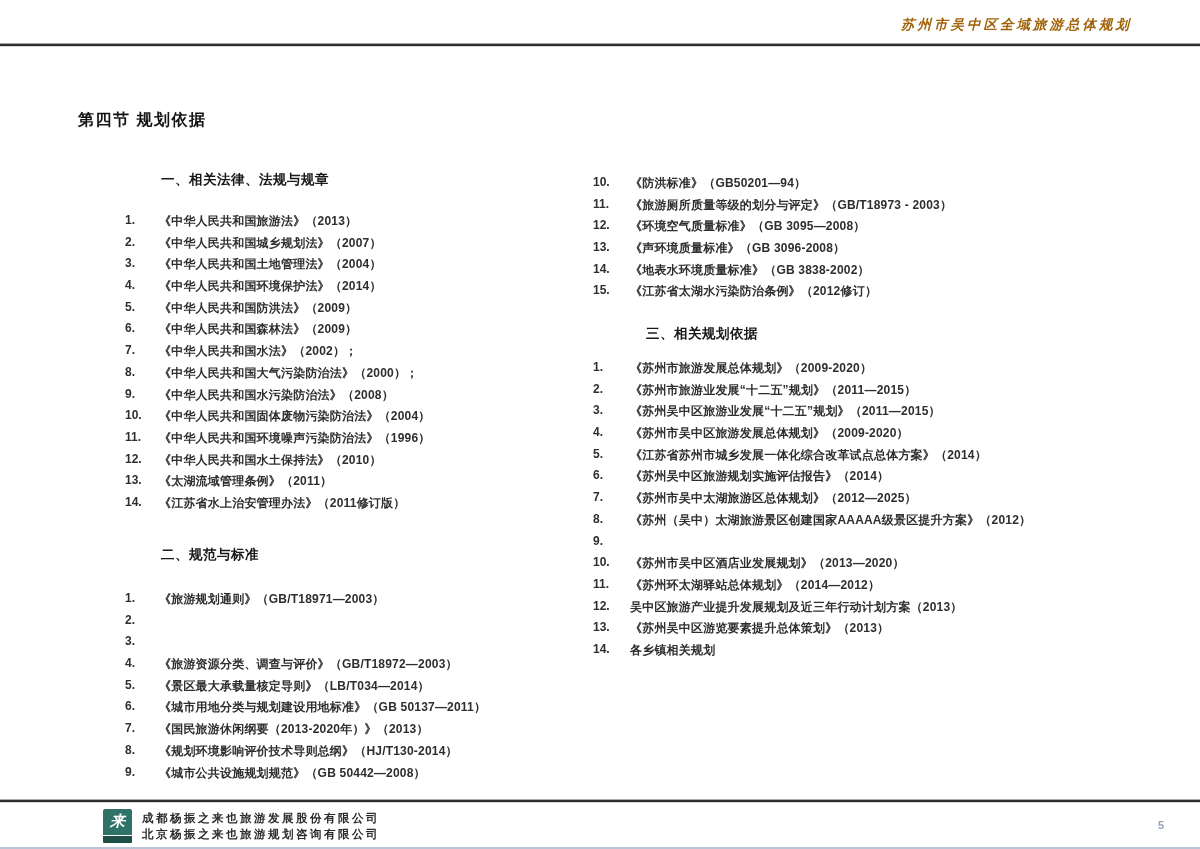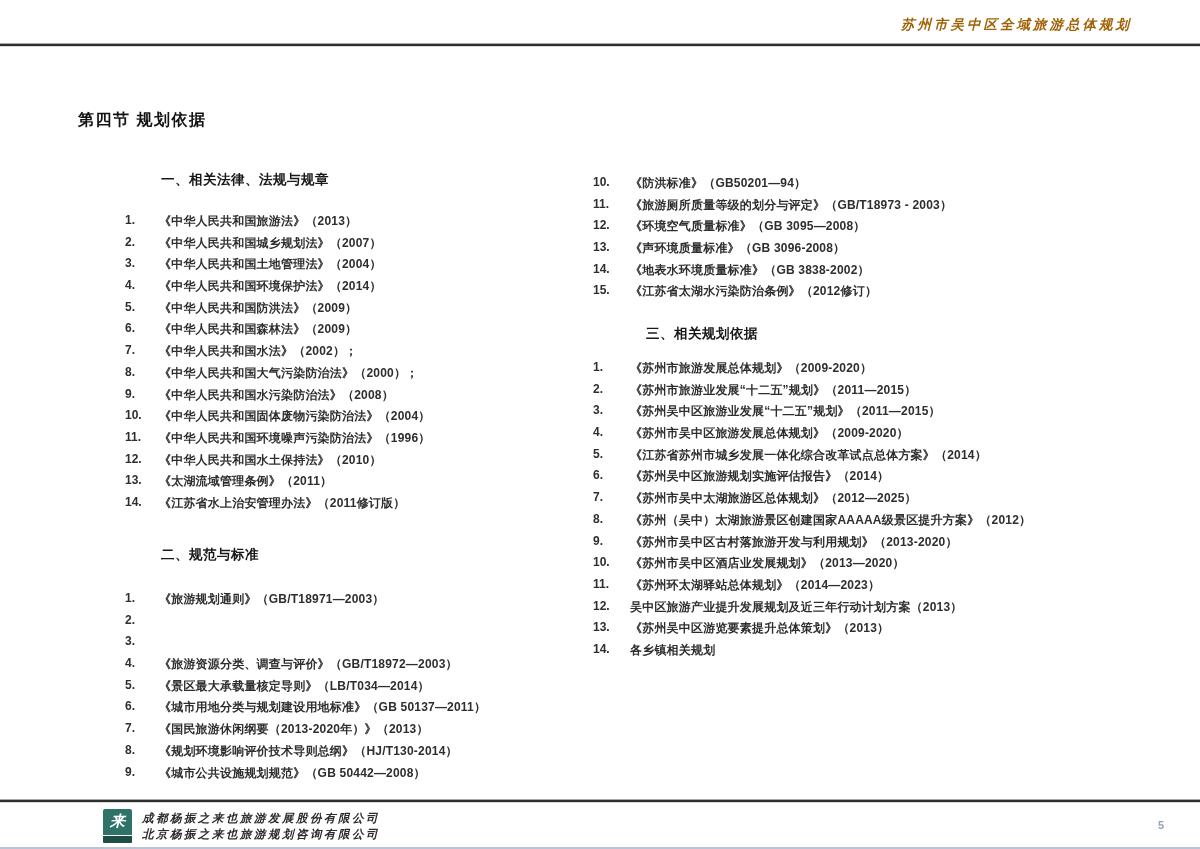--- a/index.html
+++ b/index.html
@@ -45,21 +45,21 @@
   #list-sec2b .num,#list-sec3 .num{width:37px;}
   .txt{letter-spacing:0.2px;}
 
   
   .footer-logo{position:absolute;left:103px;top:809px;width:29px;height:35px;}
   .logo-top{height:26px;background:#2f7368;border-radius:2px 2px 0 0;color:#ffffff;
     font-family:"DejaVu Serif",serif;font-style:italic;font-weight:bold;
     text-align:center;line-height:25px;font-size:15px;}
   .logo-band{height:7px;background:#1e4f47;margin-top:1px;border-radius:0 0 1px 1px;}
   .company-lines{position:absolute;left:142px;top:810px;
-    font-family:"DejaVu Serif",serif;font-style:italic;font-weight:bold;
+    font-family:"DejaVu Serif",serif;font-weight:bold;
     font-size:11.5px;color:#2b2b2b;letter-spacing:2.5px;line-height:16px;white-space:nowrap;}
   .page-number{position:absolute;left:1158px;top:819px;font-size:11px;color:#93a2b8;font-weight:600;}
 </style>
 </head>
 <body>
 
 <div class="header-title">苏州市吴中区全域旅游总体规划</div>
 <div class="hrule top"></div>
 
 <div class="doc-title">第四节 规划依据</div>
@@ -217,29 +217,28 @@
     <div class="row">
       <span class="num">7.</span>
       <span class="txt">《苏州市吴中太湖旅游区总体规划》（2012—2025）</span>
     </div>
     <div class="row">
       <span class="num">8.</span>
       <span class="txt">《苏州（吴中）太湖旅游景区创建国家AAAAA级景区提升方案》（2012）</span>
     </div>
     <div class="row">
       <span class="num">9.</span>
-      <span class="txt">《苏州市吴中区古村落旅游开发与利用规划》（2013-2020）</span>
     </div>
     <div class="row">
       <span class="num">10.</span>
       <span class="txt">《苏州市吴中区酒店业发展规划》（2013—2020）</span>
     </div>
     <div class="row">
       <span class="num">11.</span>
-      <span class="txt">《苏州环太湖驿站总体规划》（2014—2023）</span>
+      <span class="txt">《苏州环太湖驿站总体规划》（2014—2012）</span>
     </div>
     <div class="row">
       <span class="num">12.</span>
       <span class="txt">吴中区旅游产业提升发展规划及近三年行动计划方案（2013）</span>
     </div>
     <div class="row">
       <span class="num">13.</span>
       <span class="txt">《苏州吴中区游览要素提升总体策划》（2013）</span>
     </div>
     <div class="row">

